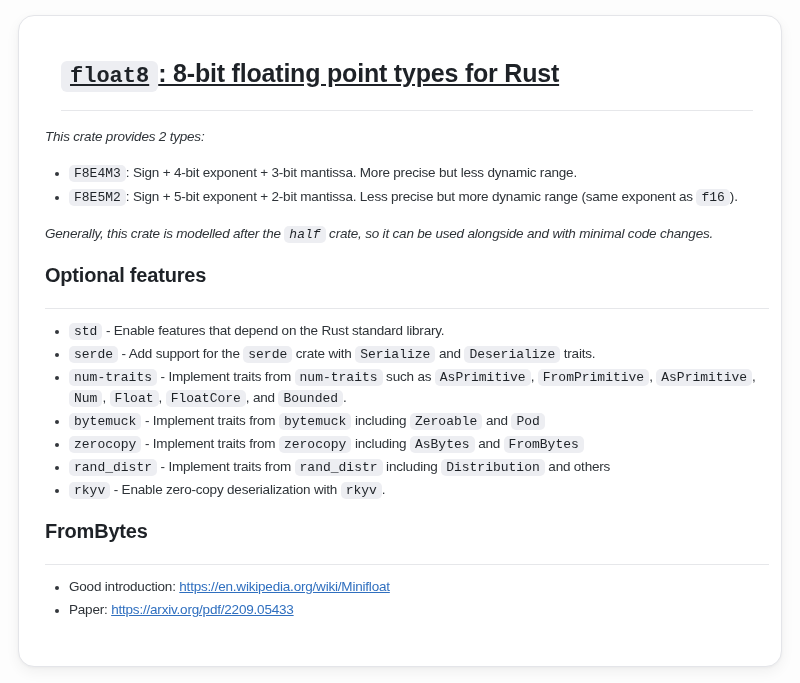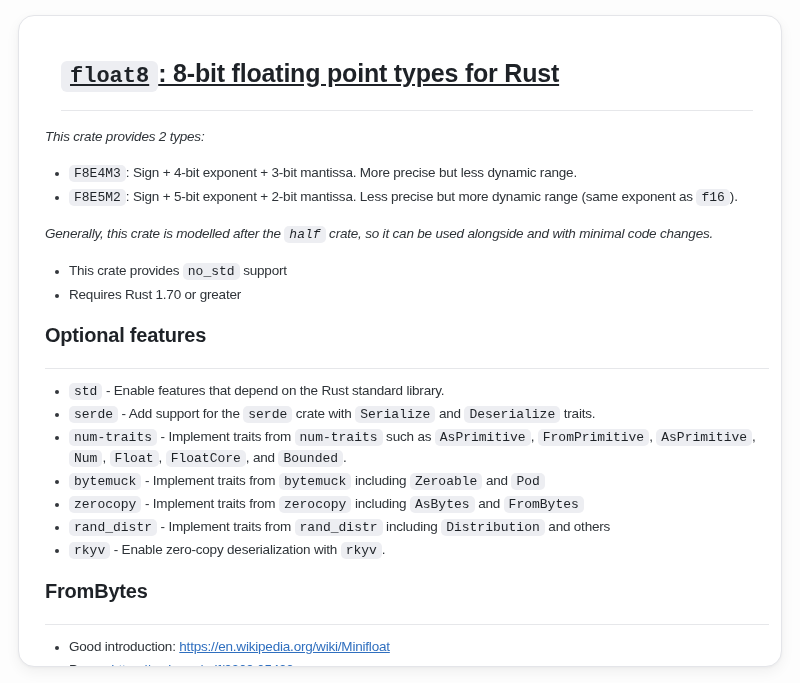--- a/index.html
+++ b/index.html
@@ -66,24 +66,20 @@
 
   <p>This crate provides 2 types:</p>
 
   <ul>
     <li><code>F8E4M3</code>: Sign + 4-bit exponent + 3-bit mantissa. More precise but less dynamic range.</li>
     <li><code>F8E5M2</code>: Sign + 5-bit exponent + 2-bit mantissa. Less precise but more dynamic range (same exponent as <code>f16</code>).</li>
   </ul>
 
   <p>Generally, this crate is modelled after the <code>half</code> crate, so it can be used alongside and with minimal code changes.</p>
 
-  <ul>
-    <li>This crate provides <code>no_std</code> support</li>
-    <li>Requires Rust 1.70 or greater</li>
-  </ul>
 
   <h2>Optional features</h2>
 
   <ul class="features">
     <li><code>std</code> - Enable features that depend on the Rust standard library.</li>
     <li><code>serde</code> - Add support for the <code>serde</code> crate with <code>Serialize</code> and <code>Deserialize</code> traits.</li>
     <li><code>num-traits</code> - Implement traits from <code>num-traits</code> such as <code>AsPrimitive</code>, <code>FromPrimitive</code>, <code>AsPrimitive</code>, <code>Num</code>, <code>Float</code>, <code>FloatCore</code>, and <code>Bounded</code>.</li>
     <li><code>bytemuck</code> - Implement traits from <code>bytemuck</code> including <code>Zeroable</code> and <code>Pod</code></li>
     <li><code>zerocopy</code> - Implement traits from <code>zerocopy</code> including <code>AsBytes</code> and <code>FromBytes</code></li>
     <li><code>rand_distr</code> - Implement traits from <code>rand_distr</code> including <code>Distribution</code> and others</li>

